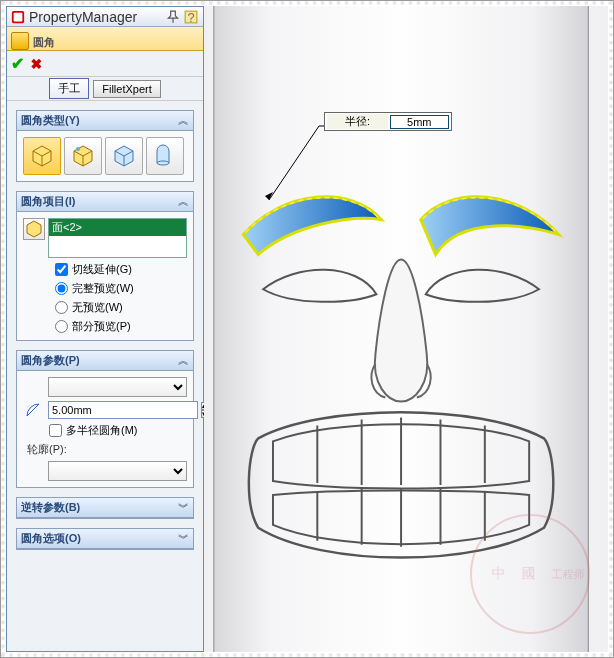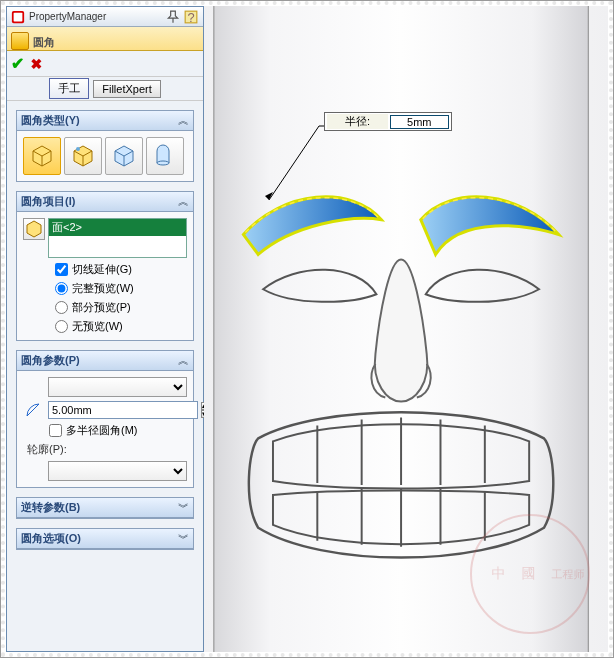--- a/index.html
+++ b/index.html
@@ -2,21 +2,21 @@
 <html><head>
 <meta charset="utf-8">
 <style>
 *{box-sizing:border-box;margin:0;padding:0;font-family:"Microsoft YaHei",SimSun,Arial,sans-serif;font-size:11px}
 body{width:614px;height:658px;background:#fff;position:relative;border:1px solid #999;overflow:hidden}
 .border-stamp{position:absolute;inset:0;border:4px dotted #e8e8e8;pointer-events:none;z-index:100}
 .main{display:flex;height:100%;padding:5px}
 .pm{width:198px;flex-shrink:0;border:1px solid #6a8bb0;background:#eef2f7}
 .pm-header{display:flex;align-items:center;height:20px;background:linear-gradient(#fff,#dde6f0);border-bottom:1px solid #9ab;padding:0 4px;gap:4px}
 .pm-header svg{width:14px;height:14px}
-.pm-header-title{flex:1;font-size:10px;color:#333}
+.pm-header-title{flex:1;font-size:14px;color:#333}
 .pm-header-icons{display:flex;gap:2px}
 .pm-header-icons span{width:16px;height:16px;display:flex;align-items:center;justify-content:center;cursor:pointer}
 .feature-bar{display:flex;align-items:flex-end;height:24px;background:linear-gradient(#fdf0c0,#fce08a);border-bottom:1px solid #c9a227;padding:0 4px;gap:4px}
 .feature-icon{width:18px;height:18px;background:linear-gradient(#ffe27a,#f0b400);border:1px solid #c08000;border-radius:2px}
 .feature-title{font-weight:bold;color:#555}
 .action-row{display:flex;align-items:center;height:26px;padding:2px 4px;gap:6px;border-bottom:1px solid #ccc}
 .check{color:#0a0;font-size:16px;font-weight:bold;cursor:pointer}
 .xmark{color:#c00;font-size:14px;font-weight:bold;cursor:pointer}
 .tabs{display:flex;align-items:center;height:24px;padding:2px 40px;gap:4px;border-bottom:1px solid #ccc;justify-content:center}
 .tab{border:1px solid #888;padding:2px 8px;background:linear-gradient(#fff,#e0e0e0);cursor:pointer;font-size:11px}
@@ -149,25 +149,25 @@
         <label class="checkbox-row">
             <input type="checkbox" checked="" style="">
             <span>切线延伸(G)</span>
           </label>
         <label class="radio-row">
             <input type="radio" name="prev" checked="" style="">
             <span>完整预览(W)</span>
           </label>
         <label class="radio-row">
             <input type="radio" name="prev" style="">
-            <span>部分预览(P)</span>
+            <span>无预览(W)</span>
           </label>
         <label class="radio-row">
             <input type="radio" name="prev" style="">
-            <span>无预览(W)</span>
+            <span>部分预览(P)</span>
           </label>
       </div>
     </div>
 
     <div class="section">
       <div class="section-hd">
         <span class="section-hd-title">圆角参数(P)</span>
         <span class="arrow">︽</span>
       </div>
       <div class="section-body">

